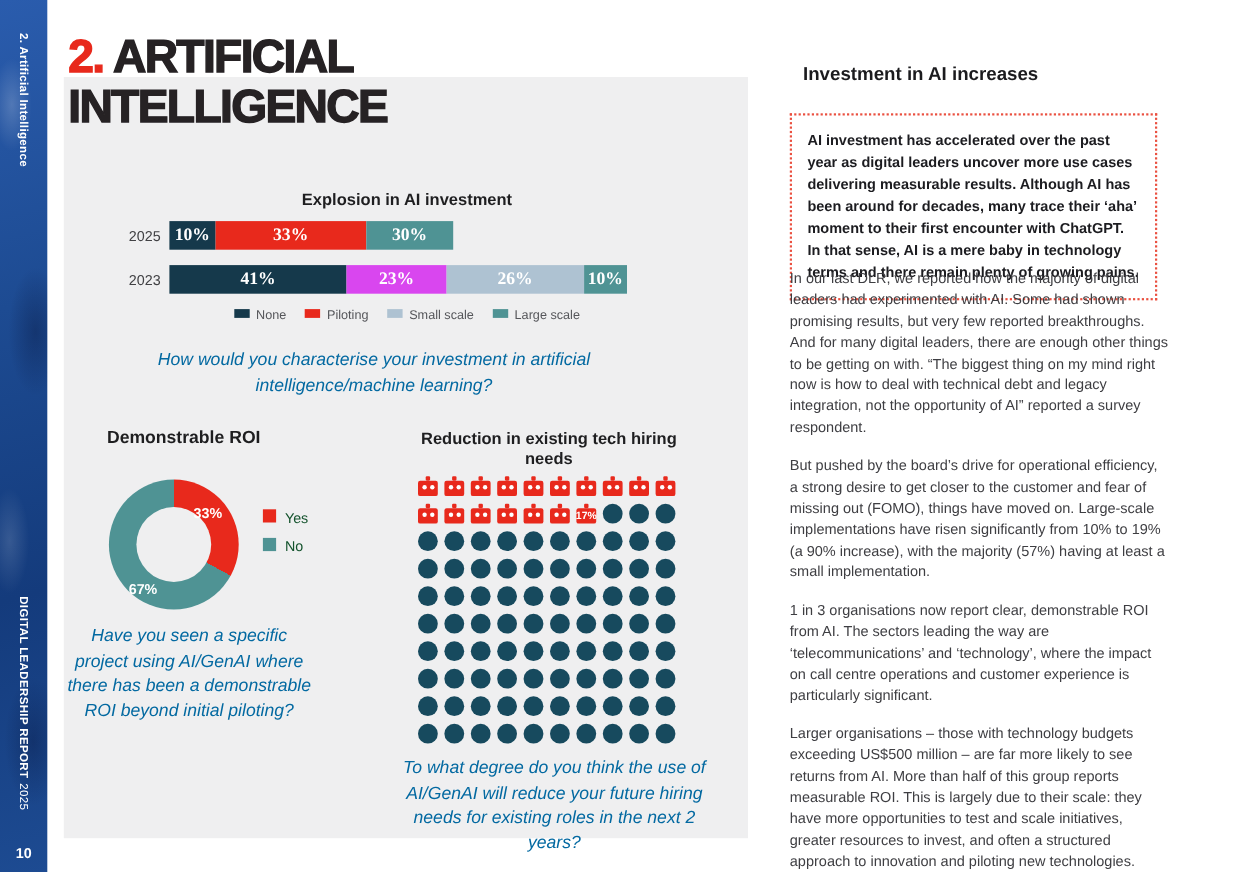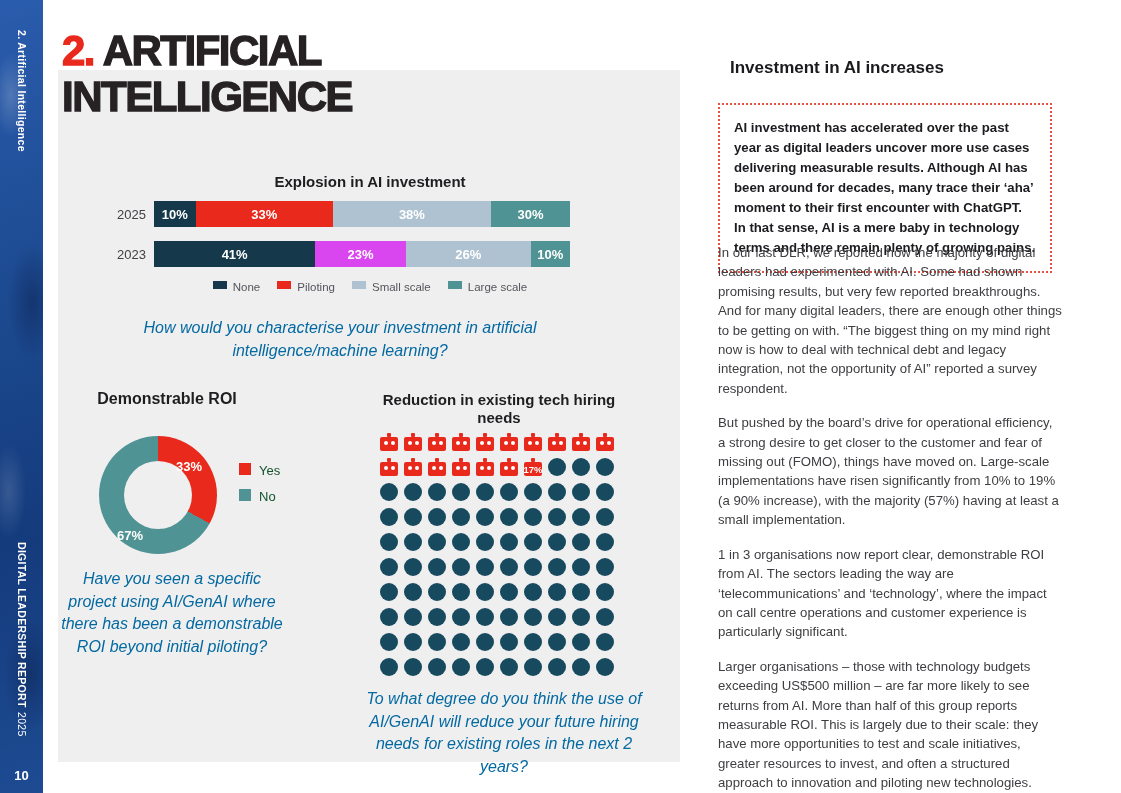--- a/index.html
+++ b/index.html
@@ -46,21 +46,21 @@
   .bc-title {
     position:absolute; left:162px; top:173px; width:416px; z-index:2;
     text-align:center; font-size:15px; font-weight:bold; color:#1e1e20;
   }
   .bc-rows { position:absolute; left:106px; top:201px; z-index:2; }
   .bc-row { display:flex; align-items:center; margin-bottom:14px; }
   .bc-cat { width:48px; text-align:right; padding-right:8px; font-size:13px; color:#414144; }
   .bc-bar { display:flex; width:416px; height:26px; }
   .bc-seg {
     height:100%; display:flex; align-items:center; justify-content:center;
-    color:#ffffff; font-weight:bold; font-size:13px; overflow:hidden;
+    color:#ffffff; font-weight:bold; font-size:16px; overflow:hidden;font-family:Liberation Serif, serif;
   }
   .bc-legend {
     position:absolute; left:162px; top:281px; width:416px; z-index:2;
     display:flex; justify-content:center; align-items:center; gap:17px;
     font-size:11.5px; color:#55565a;
   }
   .legend-item { display:flex; align-items:flex-start; }
   .bc-legend .sw { width:14px; height:8px; margin-right:6px; display:inline-block; }
 
   .caption {
@@ -145,21 +145,20 @@
   <span>INTELLIGENCE</span>
 </div>
 
 <div class="bc-title">Explosion in AI investment</div>
 <div class="bc-rows">
     <div class="bc-row">
       <div class="bc-cat">2025</div>
       <div class="bc-bar">
         <div class="bc-seg" style="width: 41.6px; background: rgb(21, 57, 75);">10%</div>
         <div class="bc-seg" style="width: 137.28px; background: rgb(232, 41, 28);">33%</div>
-        <div class="bc-seg" style="width: 158.08px; background: rgb(174, 194, 210);">38%</div>
         <div class="bc-seg" style="width: 79.04px; background: rgb(79, 147, 148);">30%</div>
       </div>
     </div>
     <div class="bc-row">
       <div class="bc-cat">2023</div>
       <div class="bc-bar">
         <div class="bc-seg" style="width: 170.56px; background: rgb(21, 57, 75);">41%</div>
         <div class="bc-seg" style="width: 95.68px; background: #d946ef;">23%</div>
         <div class="bc-seg" style="width: 132px; background: rgb(174, 194, 210);">26%</div>
         <div class="bc-seg" style="width: 41.6px; background: rgb(79, 147, 148);">10%</div>

